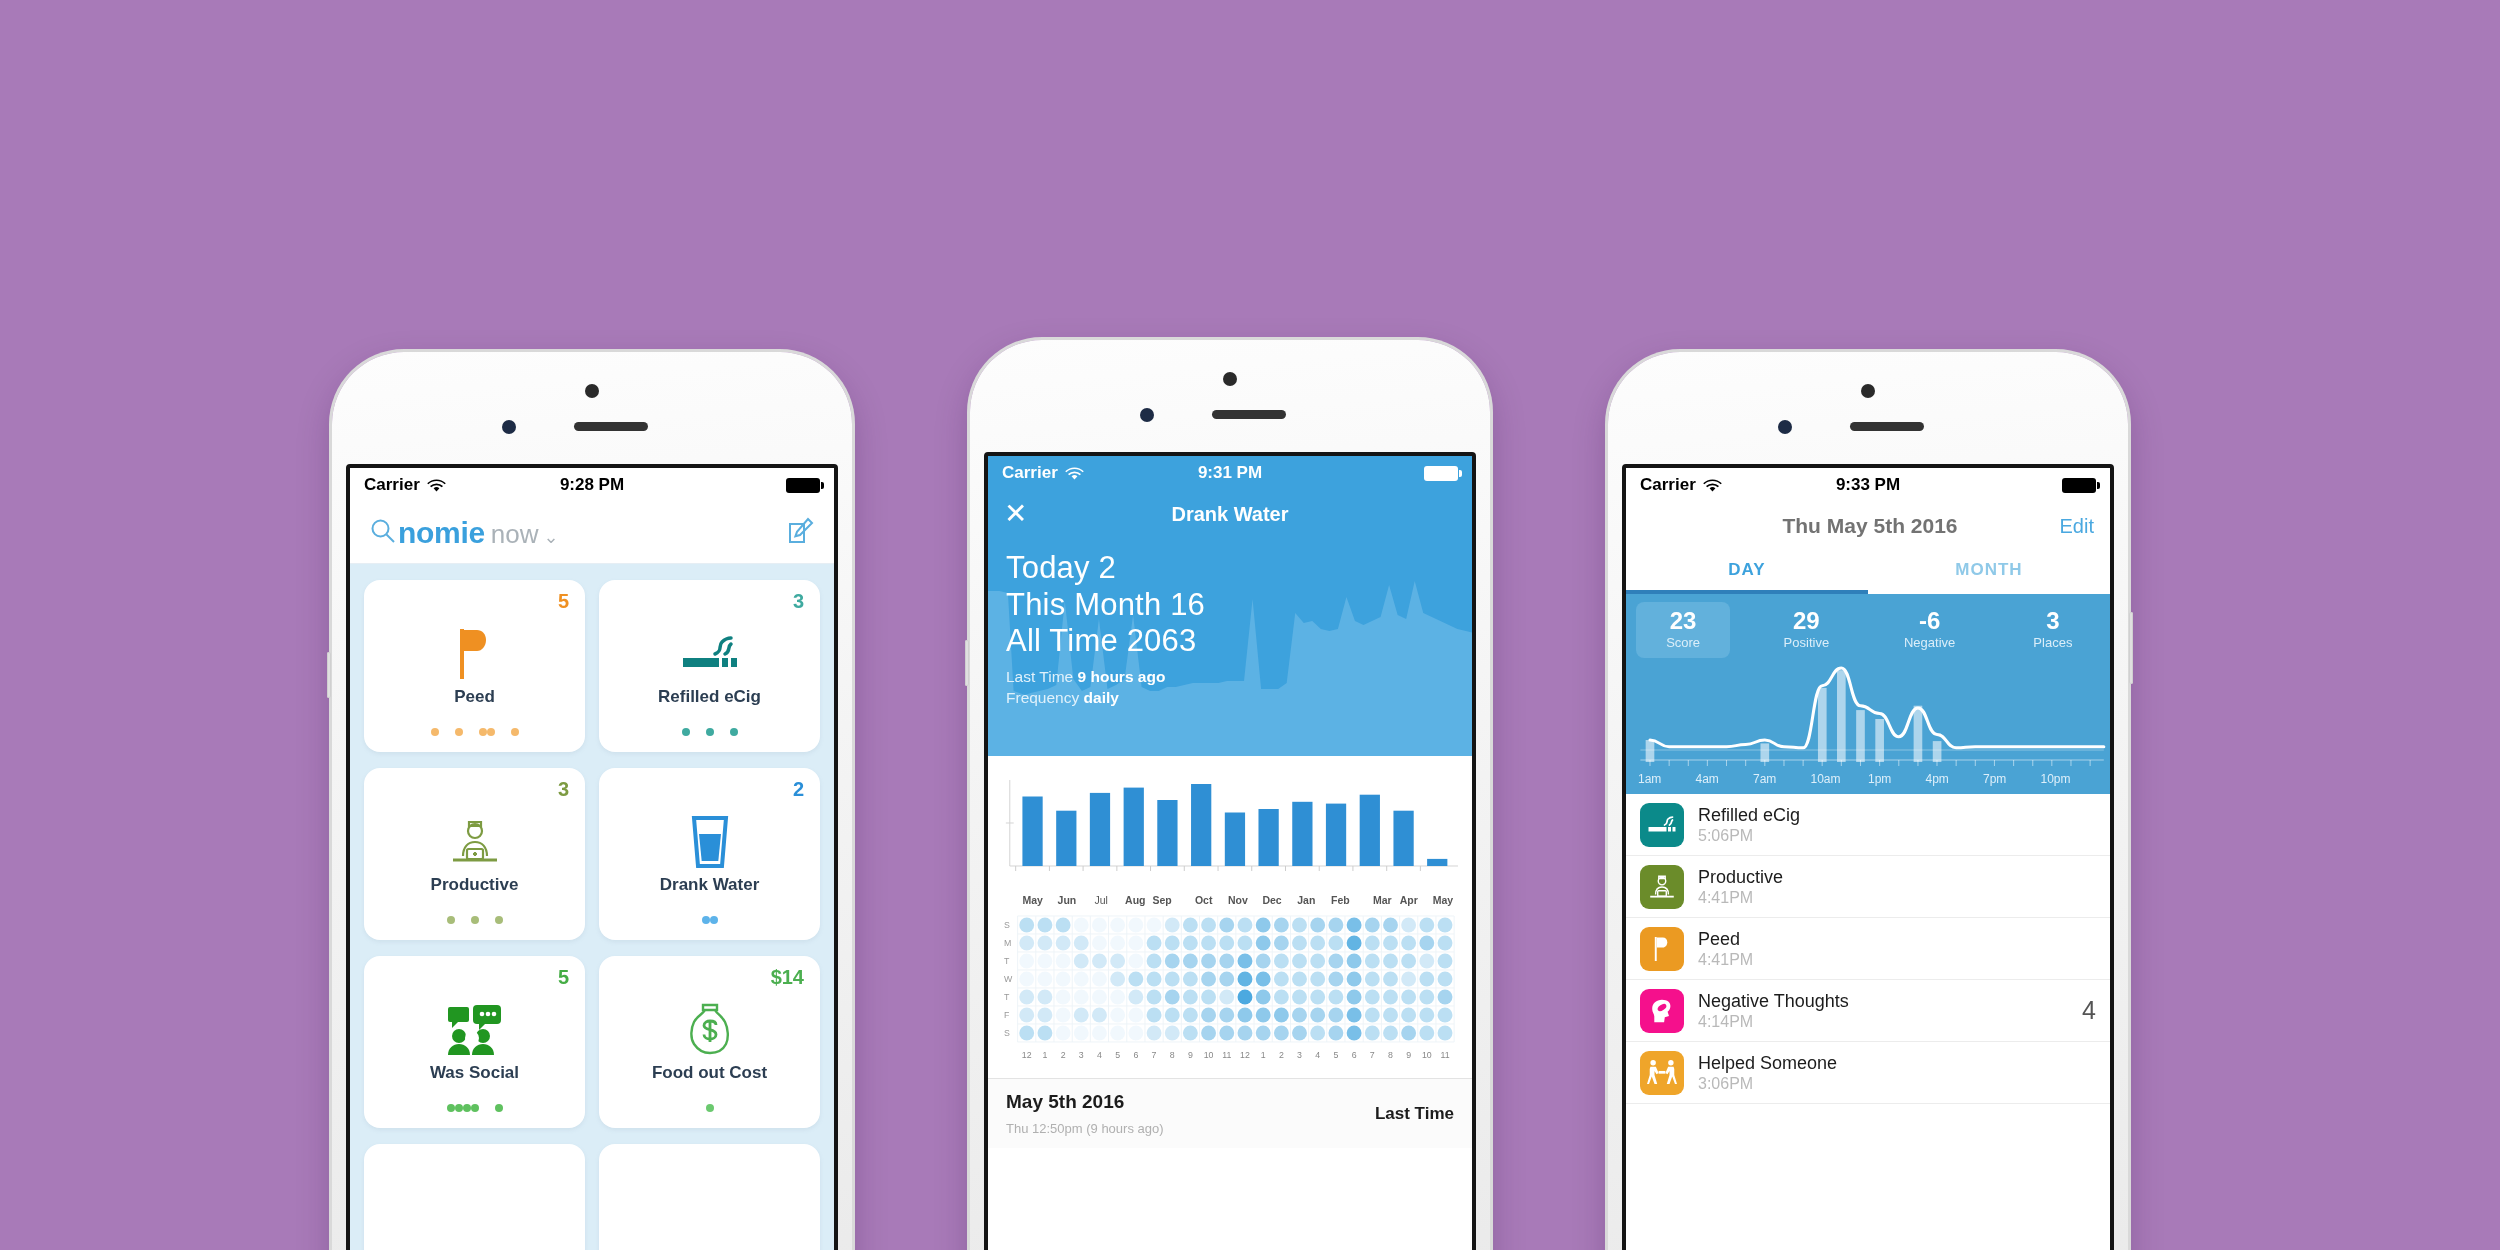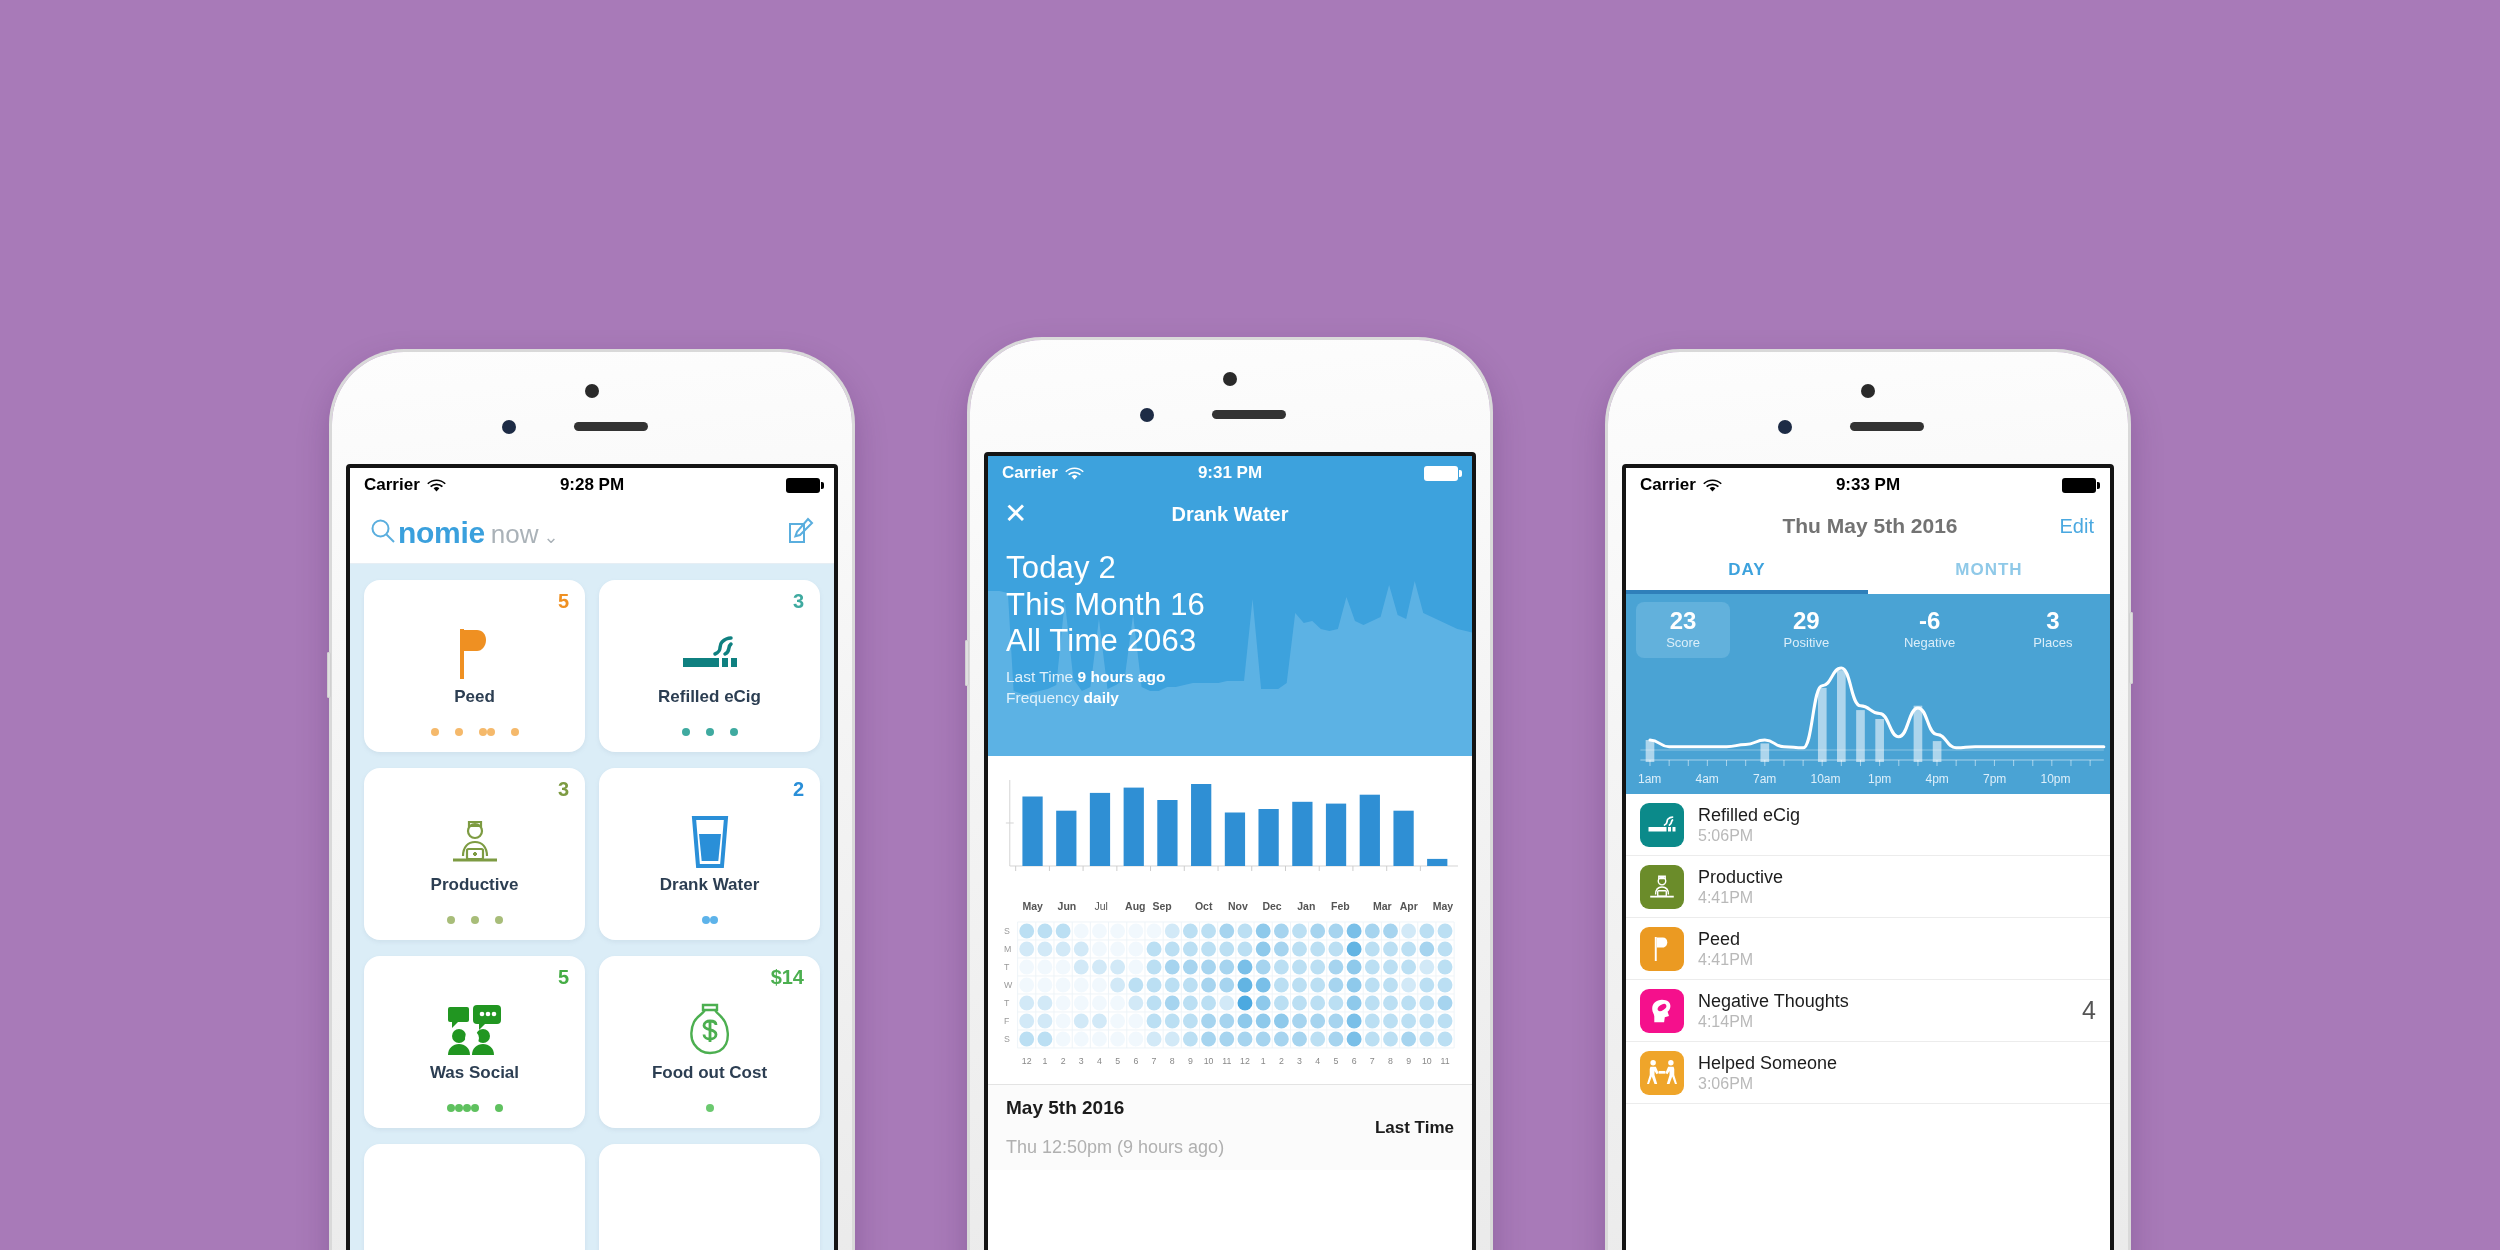--- a/index.html
+++ b/index.html
@@ -112,21 +112,21 @@
   .p2-sub b { font-weight:700; color:#fff;}
   .p2-spark { position:absolute; left:0; right:0; bottom:0; height:185px; z-index:1; }
 
   .p2-barchart { background:#fff; padding: 14px 12px 2px 12px; }
   .p2-dotgrid { background:#fff; padding: 6px 12px 8px 12px; }
   .p2-lastrow {
     border-top: 1px solid #e3e3e3; background:#fbfbfb;
     padding: 12px 18px; display:flex; align-items:center;
   }
   .p2-date { font-size: 19px; font-weight: 700; color:#1c1c1c; }
-  .p2-datesub { font-size: 18px; color:#b0b0b0; margin-top:18px;}
+  .p2-datesub { font-size: 13px; color:#b0b0b0; margin-top:8px;}
   .p2-lasttime { margin-left:auto; font-size: 17px; font-weight:700; color:#1c1c1c;}
 
   
   .p3-nav { height:48px; display:flex; align-items:center; padding:0 16px; position:relative;background:#fff;}
   .p3-title { position:absolute; left:4px; right:0; text-align:center; font-size:21px; font-weight:600; color:#737373;}
   .p3-edit { margin-left:auto; font-size:20px; color:#4aa8e0; position:relative; z-index:2;}
   .p3-tabs { display:flex; background:#fff; }
   .p3-tab { flex:1; text-align:center; padding: 10px 0 10px; font-size:17px; font-weight:600; letter-spacing:1px; color:#8fc9e8;}
   .p3-tab.active { color:#3da2dd; border-bottom: 4px solid #2f7fba; }
   .p3-hero { background:#4aa3d4; position:relative; }
@@ -414,21 +414,21 @@
           <path d="M291.7,96 v5" stroke="#ccc" stroke-width="1"></path>
           <rect x="333.0" y="33.6" width="20.7" height="62.4" fill="#2f8fd4"></rect>
           <path d="M326.2,96 v5" stroke="#ccc" stroke-width="1"></path>
           <rect x="367.5" y="24.7" width="20.7" height="71.3" fill="#2f8fd4"></rect>
           <path d="M360.6,96 v5" stroke="#ccc" stroke-width="1"></path>
           <rect x="402.0" y="40.7" width="20.7" height="55.3" fill="#2f8fd4"></rect>
           <path d="M395.1,96 v5" stroke="#ccc" stroke-width="1"></path>
           <rect x="436.4" y="88.9" width="20.7" height="7.1" fill="#2f8fd4"></rect>
           <path d="M429.5,96 v5" stroke="#ccc" stroke-width="1"></path>
         </svg>
-      <div id="p2barlabels" style="display: flex; margin-top: 8px; padding-left: 3.40426%;">
+      <div id="p2barlabels" style="display: flex; margin-top: 2px; padding-left: 3.40426%;">
           <span style="flex: 1 1 0%; text-align: center; font-size: 10.5px; color: rgb(85, 85, 85); font-weight: 600;">May</span>
           <span style="flex: 1 1 0%; text-align: center; font-size: 10.5px; color: rgb(85, 85, 85); font-weight: 600;">Jun</span>
           <span style="flex: 1 1 0%; text-align: center; font-size: 10.5px; color: rgb(85, 85, 85); font-weight: 400;">Jul</span>
           <span style="flex: 1 1 0%; text-align: center; font-size: 10.5px; color: rgb(85, 85, 85); font-weight: 600;">Aug</span>
           <span style="flex: 1 1 0%; text-align: left; font-size: 10.5px; color: rgb(85, 85, 85); font-weight: 600;">Sep</span>
           <span style="flex: 1 1 0%; text-align: center; font-size: 10.5px; color: rgb(85, 85, 85); font-weight: 600;">Oct</span>
           <span style="flex: 1 1 0%; text-align: center; font-size: 10.5px; color: rgb(85, 85, 85); font-weight: 600;">Nov</span>
           <span style="flex: 1 1 0%; text-align: center; font-size: 10.5px; color: rgb(85, 85, 85); font-weight: 600;">Dec</span>
           <span style="flex: 1 1 0%; text-align: center; font-size: 10.5px; color: rgb(85, 85, 85); font-weight: 600;">Jan</span>
           <span style="flex: 1 1 0%; text-align: center; font-size: 10.5px; color: rgb(85, 85, 85); font-weight: 600;">Feb</span>

